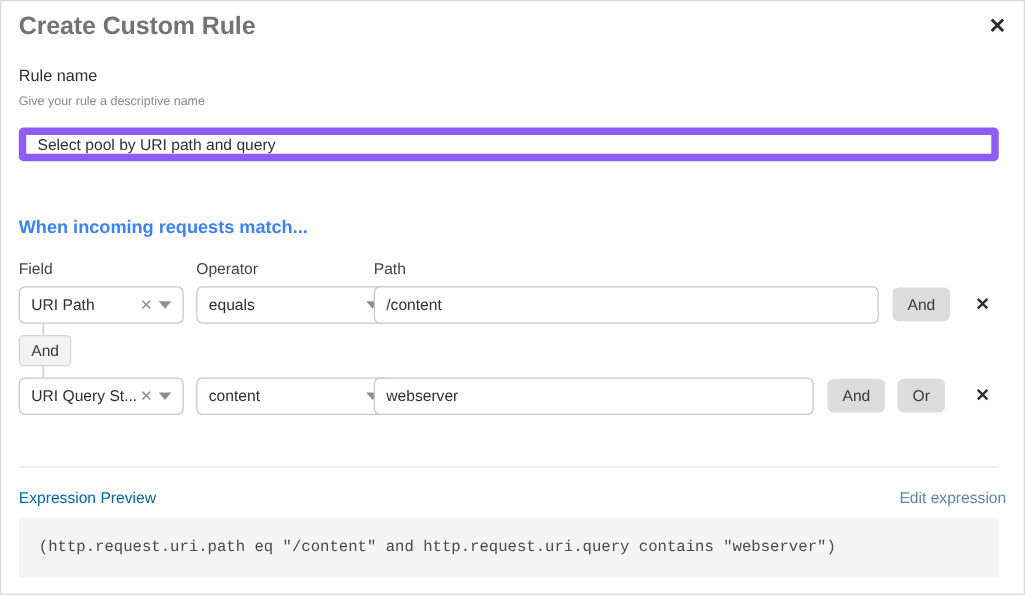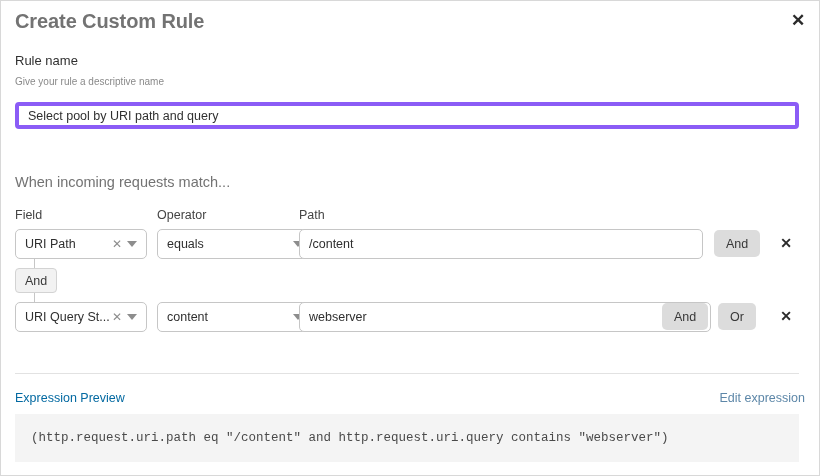--- a/index.html
+++ b/index.html
@@ -64,38 +64,38 @@
     font-size: 10px;
     color: #8a8a8a;
   }
   .rule-name-input {
     position: absolute;
     left: 14px;
     top: 101px;
     width: 784px;
     height: 27px;
     box-sizing: border-box;
-    border: 4px solid #8b5cf6;
+    border: 6px solid #8b5cf6;
     border-radius: 4px;
     background: #fff;
     font-family: "Liberation Sans", sans-serif;
     font-size: 12.5px;
     color: #303030;
     padding: 0 9px;
     outline: none;
   }
 
   
   .section-heading {
     position: absolute;
     left: 14px;
     top: 173px;
     font-size: 14.5px;
-    font-weight: normal;
-    color: #737373;
+    font-weight: bold;
+    color: #3b82f6;
   }
 
   
   .col-head {
     position: absolute;
     top: 207px;
     font-size: 12.5px;
     color: #444;
   }
 
@@ -150,21 +150,21 @@
     border: 1px solid #c6c6c6;
     border-radius: 5px;
     background: #fff;
     font-family: "Liberation Sans", sans-serif;
     font-size: 12.5px;
     color: #2f2f2f;
     padding: 12px 9px;
     outline: none;
   }
   .value-1 { left: 298px; width: 404px; }
-  .value-2 { left: 298px; width: 412px; }
+  .value-2 { left: 298px; width: 352px; }
 
   .logic-btn {
     position: absolute;
     box-sizing: border-box;
     height: 27px;
     top: 1px;
     border: none;
     border-radius: 5px;
     background: #dcdcdc;
     color: #383838;

